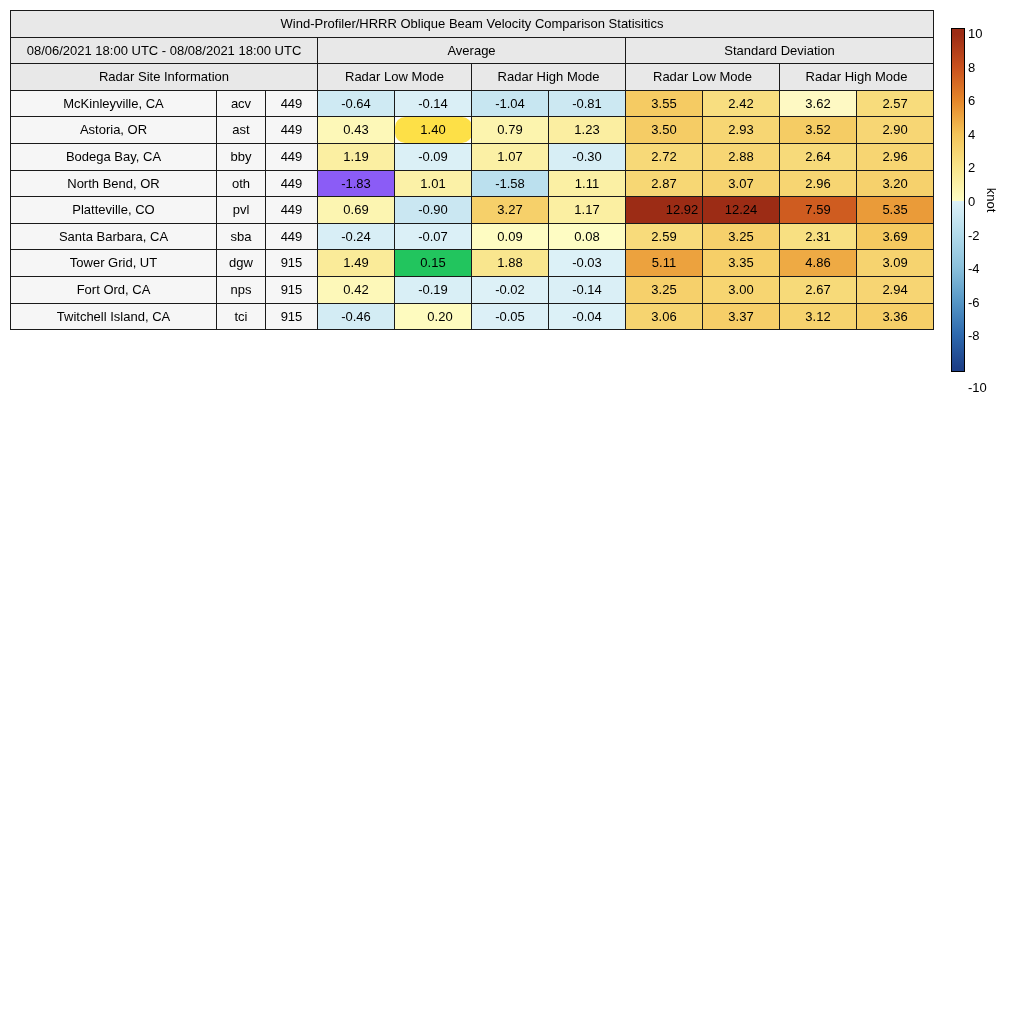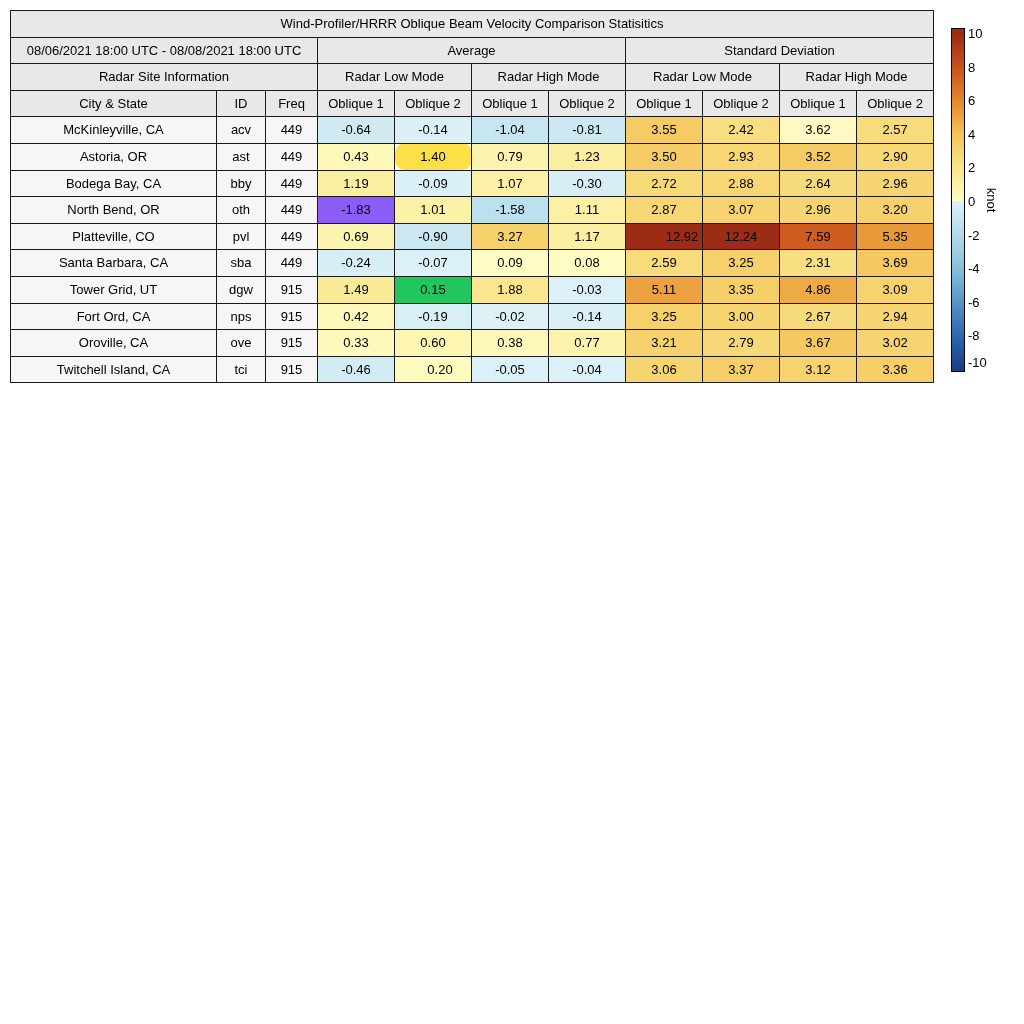--- a/index.html
+++ b/index.html
@@ -86,33 +86,20 @@
         <td class="hdr" colspan="4">Average</td>
         <td class="hdr" colspan="4">Standard Deviation</td>
       </tr>
       <tr>
         <td class="hdr" colspan="3">Radar Site Information</td>
         <td class="hdr" colspan="2">Radar Low Mode</td>
         <td class="hdr" colspan="2">Radar High Mode</td>
         <td class="hdr" colspan="2">Radar Low Mode</td>
         <td class="hdr" colspan="2">Radar High Mode</td>
       </tr>
-      <tr>
-        <td class="hdr">City &amp; State</td>
-        <td class="hdr">ID</td>
-        <td class="hdr">Freq</td>
-        <td class="hdr">Oblique 1</td>
-        <td class="hdr">Oblique 2</td>
-        <td class="hdr">Oblique 1</td>
-        <td class="hdr">Oblique 2</td>
-        <td class="hdr">Oblique 1</td>
-        <td class="hdr">Oblique 2</td>
-        <td class="hdr">Oblique 1</td>
-        <td class="hdr">Oblique 2</td>
-      </tr>
     </tbody>
     <tbody id="data-rows">
         <tr>
           <td class="site">McKinleyville, CA</td>
           <td class="site">acv</td>
           <td class="site">449</td>
           <td class="val" style="background: rgb(207, 234, 243);">-0.64</td>
           <td class="val" style="background: rgb(218, 239, 246);">-0.14</td>
           <td class="val" style="background: rgb(199, 230, 241);">-1.04</td>
           <td class="val" style="background: rgb(204, 232, 242);">-0.81</td>
@@ -204,33 +191,20 @@
           <td class="site">nps</td>
           <td class="site">915</td>
           <td class="val" style="background: rgb(253, 248, 185);">0.42</td>
           <td class="val" style="background: rgb(217, 239, 246);">-0.19</td>
           <td class="val" style="background: rgb(221, 241, 247);">-0.02</td>
           <td class="val" style="background: rgb(218, 239, 246);">-0.14</td>
           <td class="val" style="background: rgb(246, 208, 107);">3.25</td>
           <td class="val" style="background: rgb(247, 213, 113);">3.00</td>
           <td class="val" style="background: rgb(247, 218, 121);">2.67</td>
           <td class="val" style="background: rgb(247, 213, 115);">2.94</td>
-        </tr>
-        <tr>
-          <td class="site">Oroville, CA</td>
-          <td class="site">ove</td>
-          <td class="site">915</td>
-          <td class="val" style="background: rgb(253, 249, 187);">0.33</td>
-          <td class="val" style="background: rgb(253, 246, 179);">0.60</td>
-          <td class="val" style="background: rgb(253, 248, 186);">0.38</td>
-          <td class="val" style="background: rgb(252, 244, 174);">0.77</td>
-          <td class="val" style="background: rgb(246, 209, 108);">3.21</td>
-          <td class="val" style="background: rgb(247, 216, 118);">2.79</td>
-          <td class="val" style="background: rgb(245, 201, 96);">3.67</td>
-          <td class="val" style="background: rgb(246, 212, 113);">3.02</td>
         </tr>
         <tr>
           <td class="site">Twitchell Island, CA</td>
           <td class="site">tci</td>
           <td class="site">915</td>
           <td class="val" style="background: rgb(211, 236, 244);">-0.46</td>
           <td class="val" style="background: rgb(254, 251, 191); padding-left: 14px;">0.20</td>
           <td class="val" style="background: rgb(220, 240, 247);">-0.05</td>
           <td class="val" style="background: rgb(220, 241, 247);">-0.04</td>
           <td class="val" style="background: rgb(246, 212, 112);">3.06</td>
@@ -246,17 +220,17 @@
       <div class="cbar-ticklabel" style="top: 33px;">10</div>
       <div class="cbar-ticklabel" style="top: 66.6px;">8</div>
       <div class="cbar-ticklabel" style="top: 100.2px;">6</div>
       <div class="cbar-ticklabel" style="top: 133.8px;">4</div>
       <div class="cbar-ticklabel" style="top: 167.4px;">2</div>
       <div class="cbar-ticklabel" style="top: 201px;">0</div>
       <div class="cbar-ticklabel" style="top: 234.6px;">-2</div>
       <div class="cbar-ticklabel" style="top: 268.2px;">-4</div>
       <div class="cbar-ticklabel" style="top: 301.8px;">-6</div>
       <div class="cbar-ticklabel" style="top: 335.4px;">-8</div>
-      <div class="cbar-ticklabel" style="top: 362px;">-10</div>
+      <div class="cbar-ticklabel" style="top: 387px;">-10</div>
     </div>
   <div class="cbar-unit">knot</div>
 
 </div>
 
 </body></html>

